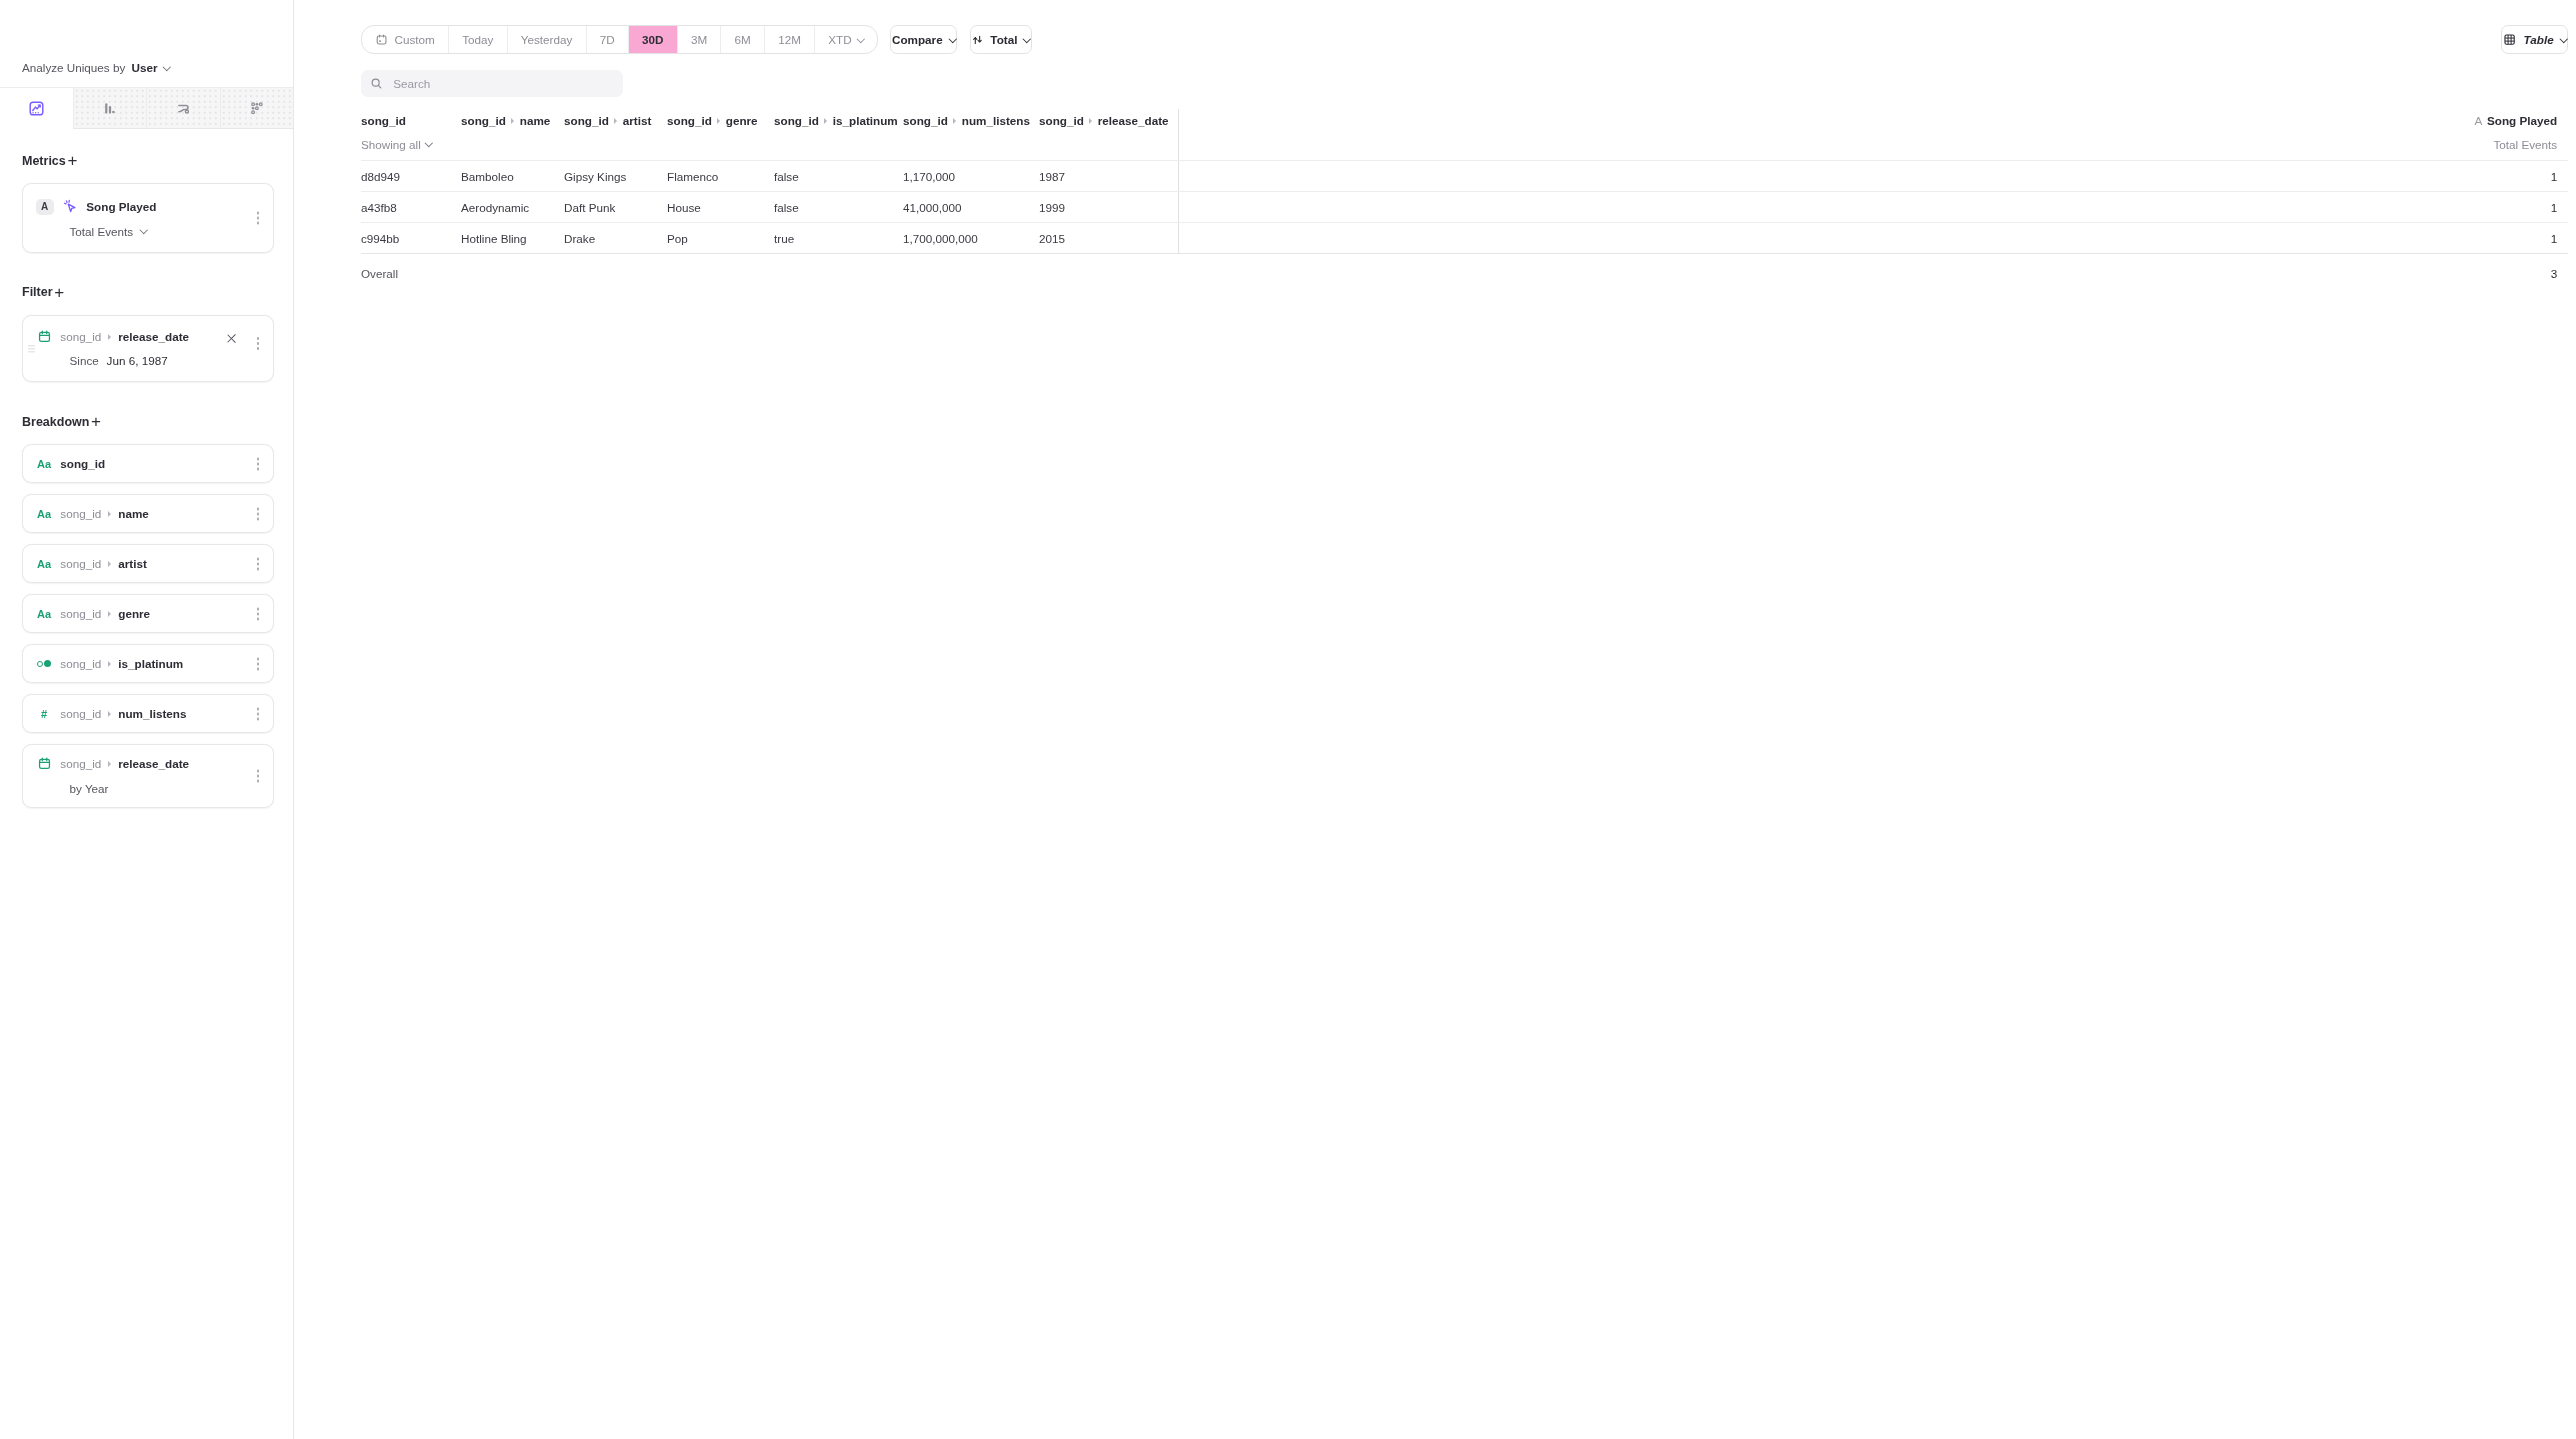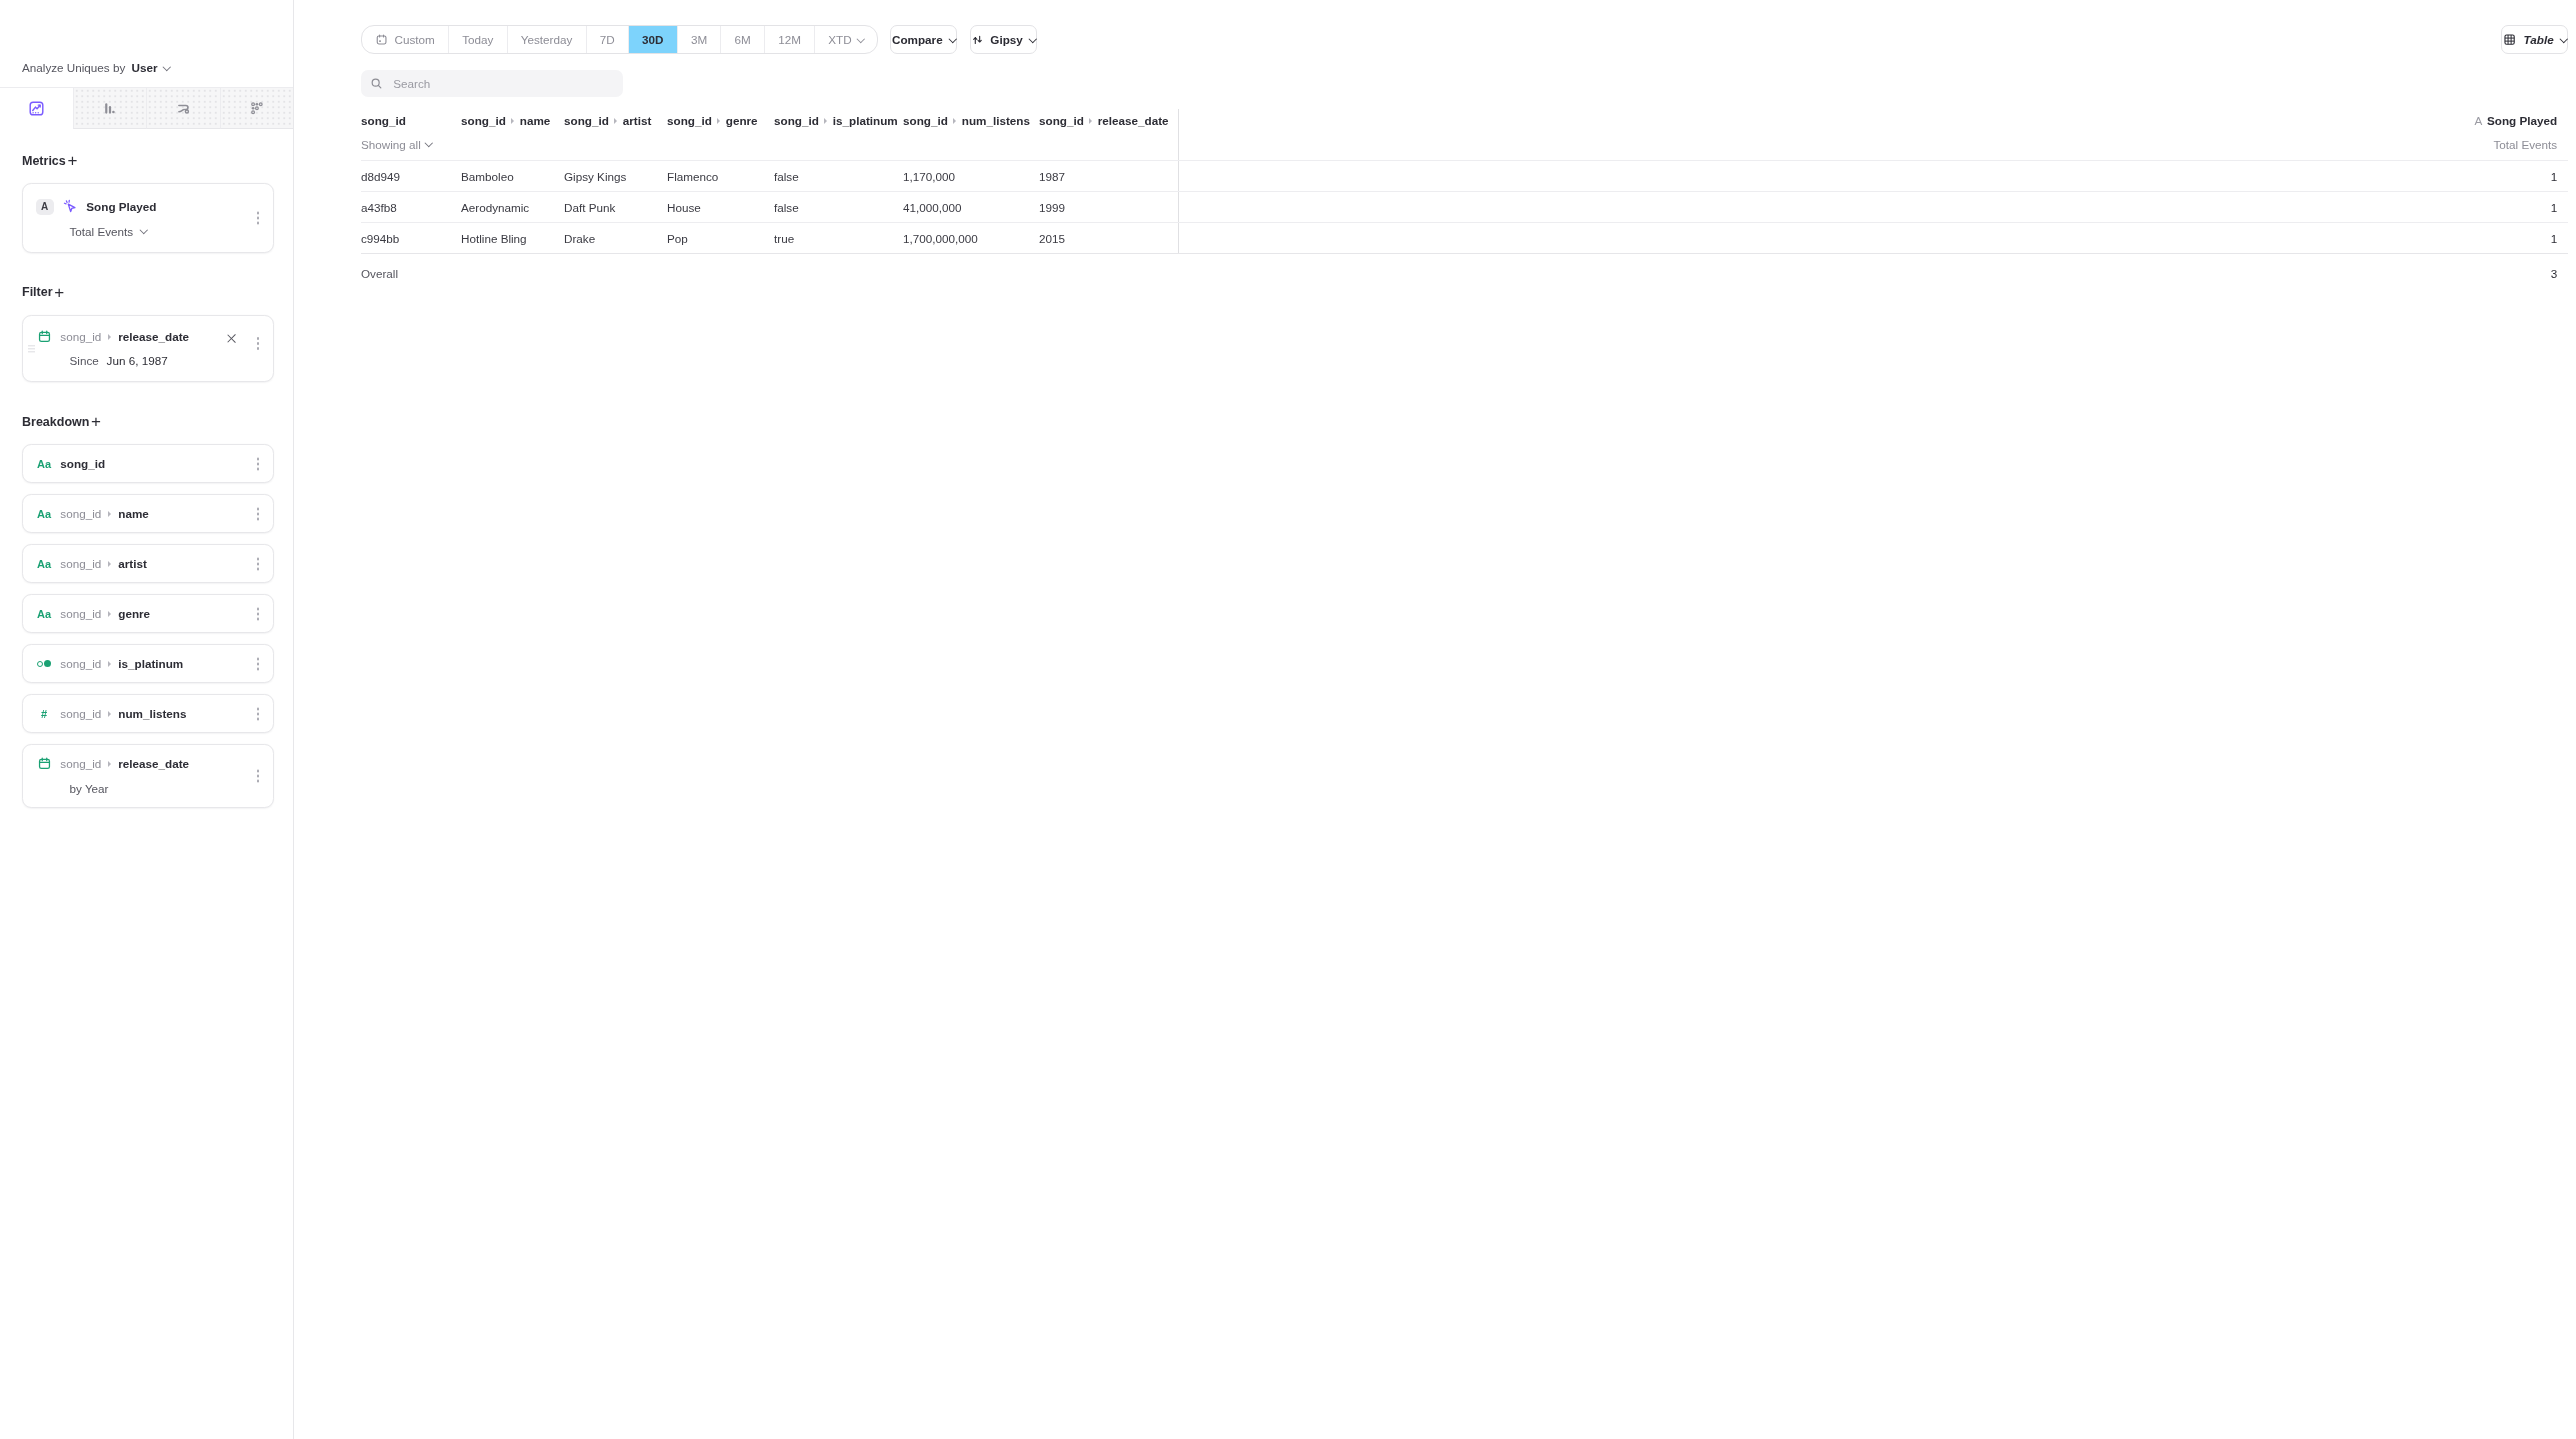--- a/index.html
+++ b/index.html
@@ -50,21 +50,21 @@
   .bool-icon .f { width:7px; height:7px; background:#1aa173; border-radius:50%; }
   .filter-card { padding:12.5px 12.5px 14px; margin-bottom:31px; }
   .breakdown-card { padding:10px 12.5px; }
   .breakdown-card.tall { padding-bottom:12.5px; }
   
   .main { flex:1; padding:25px 7.8px 0 67px; min-width:0; }
   .toolbar { display:flex; align-items:center; }
   .ranges { display:flex; align-items:stretch; height:29px; border:0.8px solid #e3e3e6; border-radius:13px; overflow:hidden; background:#fff; }
   .seg { display:flex; align-items:center; gap:6.2px; padding:0 13.2px; color:#8d8d96; font-size:11.7px; border-left:0.8px solid #ececef; cursor:pointer; white-space:nowrap; }
   .seg:first-child { border-left:none; }
-  .seg.active { background:#7dd3fc; color:#2d2d35; font-weight:bold; }
+  .seg.active { background:#f9a8d4; color:#2d2d35; font-weight:bold; }
   .btn { display:flex; align-items:center; gap:7px; height:29px; padding:0 1px; border:0.8px solid #e3e3e6; border-radius:7px; background:#fff; font-size:11.7px; font-weight:bold; color:#2b2b33; cursor:pointer; }
   .btn .chev { color:#2b2b33; }
   .ml16 { margin-left:12.5px; }
   .table-btn { margin-left:auto;font-style:italic; }
   .searchbar { margin-top:16.4px; width:262px; height:27px; background:#f4f4f6; border-radius:7px; display:flex; align-items:center; gap:7.8px; padding:0 9.3px; }
   .searchbar input { border:none; outline:none; background:transparent; font-family:inherit; font-size:11.7px; color:#2d2d35; width:100%; }
   .searchbar input::placeholder { color:#9a9aa2; }
   
   .datatable { margin-top:11.7px; }
   .tgrid { display:grid; grid-template-columns:100px 103px 103px 107px 129px 136px 139px minmax(93px,1fr); }
@@ -338,21 +338,21 @@
     </div>
     <div class="btn ml16">
       <span>Compare</span>
       <span class="chev"></span>
     </div>
     <div class="btn ml16">
       <svg width="11.7" height="11.7" viewBox="0 0 16 16">
         <path d="M4.5 13 V5 M4.5 5 L2.3 7.3 M4.5 5 L6.7 7.3" stroke="#2b2b33" stroke-width="1.5" fill="none" stroke-linecap="round" stroke-linejoin="round"></path>
         <path d="M10.5 3 V11 M10.5 11 L8.3 8.7 M10.5 11 L12.7 8.7" stroke="#2b2b33" stroke-width="1.5" fill="none" stroke-linecap="round" stroke-linejoin="round"></path>
       </svg>
-      <span>Gipsy</span>
+      <span>Total</span>
       <span class="chev"></span>
     </div>
     <div class="btn table-btn">
       <svg width="13.2" height="13.2" viewBox="0 0 20 20">
         <rect x="3" y="3" width="14" height="14" rx="2.4" fill="none" stroke="#2b2b33" stroke-width="1.7"></rect>
         <path d="M3 7.7 h14 M3 12.3 h14 M7.7 3 v14 M12.3 3 v14" stroke="#2b2b33" stroke-width="1.5" fill="none"></path>
       </svg>
       <span>Table</span>
       <span class="chev"></span>
     </div>

